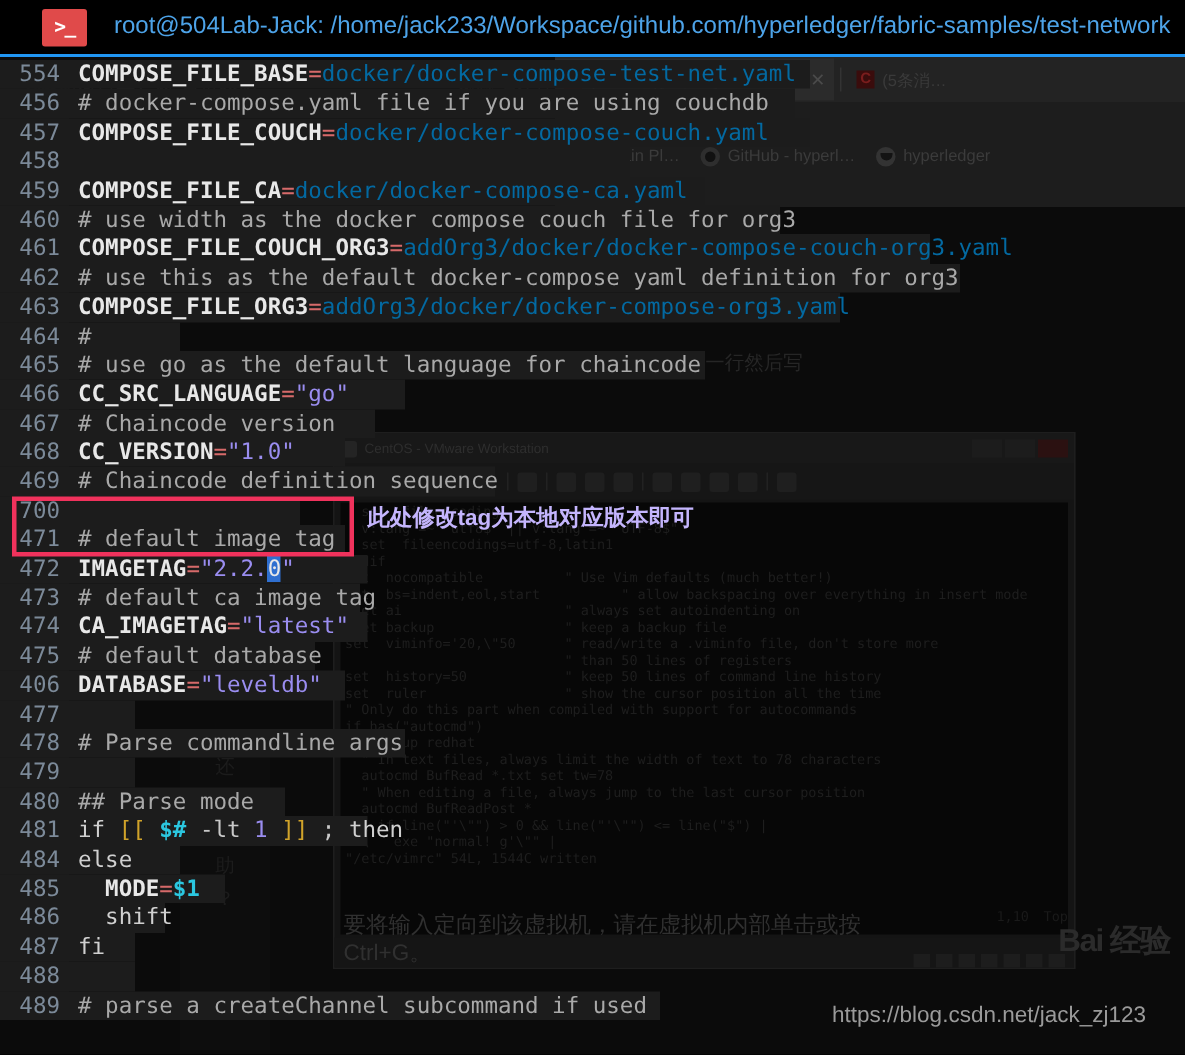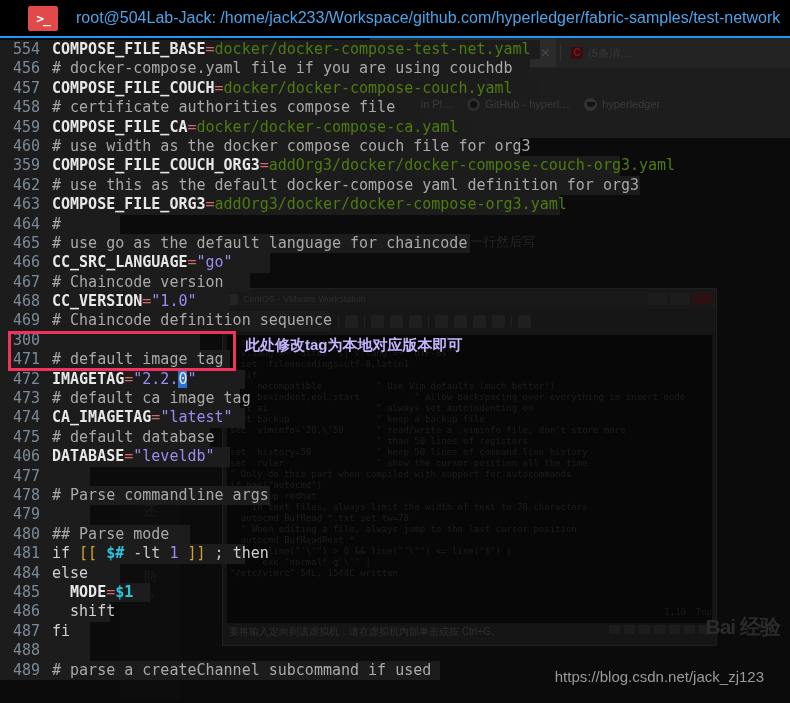--- a/index.html
+++ b/index.html
@@ -108,22 +108,22 @@
   #vm-ruler {
     position:absolute; right:30px; bottom:28px;
     font-family:"DejaVu Sans Mono",monospace; font-size:9px; color:#1a1a1a;
   }
   #vm-ruler-top {
     position:absolute; right:4px; bottom:28px;
     font-family:"DejaVu Sans Mono",monospace; font-size:9px; color:#1a1a1a;
   }
   #vm-statusbar {
     position:absolute; left:0; right:0; bottom:0; height:20px;
-    background:#151515; display:flex; align-items:flex-start; padding:0 6px;
-    font-family:"Liberation Sans",sans-serif; font-size:10px; color:#303030;
+    background:#151515; display:flex; align-items:flex-end; padding:0 6px;
+    font-family:"Liberation Sans",sans-serif; font-size:15px; color:#303030;
   }
   #vm-status-icons { margin-left:auto; display:flex; gap:4px; }
   .vm-si { width:11px; height:9px; background:#1d1d1d; }
 
   
   #bg-baidu {
     position:absolute; right:10px; bottom:62px;
     font-family:"Liberation Sans",sans-serif;
     font-size:21px; font-weight:bold; color:#2b2b2b;
     letter-spacing:-1px;
@@ -194,21 +194,21 @@
   }
   
   .code-line .bgstrip {
     position:absolute; left:0; top:0; height:100%;
     background:#1c1c1c; z-index:0;
   }
   .lineno, .codetext { position:relative; z-index:1; }
 
   .var   { color:#e8e8e8; font-weight:bold; }
   .eq    { color:#d66a6a; }
-  .val   { color:#4d7c0f; }
+  .val   { color:#0369a1; }
   .cmt   { color:#a9a9a9; }
   .str   { color:#9a8df0; }
   .num   { color:#9a8df0; }
   .kwd   { color:#d0d0d0; }
   .fn    { color:#22c32a; }
   .brk   { color:#d1a32a; }
   .varb  { color:#2bc7e0; font-weight:bold; }
   .plain { color:#c8c8c8; }
   .cursor {
     background:#2f6fd0; color:#e8e8e8;
@@ -340,33 +340,33 @@
   <div id="term-titlebar">
     <div id="term-icon">&gt;_</div>
     <div id="term-title">root@504Lab-Jack: /home/jack233/Workspace/github.com/hyperledger/fabric-samples/test-network</div>
   </div>
 
   <div id="term-body">
     <div id="code-lines">
         <div class="code-line"><div class="bgstrip" style="width: 540px;"></div><span class="lineno">554</span><span class="codetext" style="background: transparent;"><span class="var">COMPOSE_FILE_BASE</span><span class="eq">=</span><span class="val">docker/docker-compose-test-net.yaml</span></span></div>
         <div class="code-line"><div class="bgstrip" style="width: 530px;"></div><span class="lineno">456</span><span class="codetext" style="background: transparent;"><span class="cmt"># docker-compose.yaml file if you are using couchdb</span></span></div>
         <div class="code-line"><div class="bgstrip" style="width: 540px;"></div><span class="lineno">457</span><span class="codetext" style="background: transparent;"><span class="var">COMPOSE_FILE_COUCH</span><span class="eq">=</span><span class="val">docker/docker-compose-couch.yaml</span></span></div>
-        <div class="code-line"><div class="bgstrip" style="width: 420px;"></div><span class="lineno">458</span><span class="codetext" style="background: transparent;"><span class="cmt"># certificate authorities compose file</span></span></div>
+        <div class="code-line"><div class="bgstrip" style="width: 420px;"></div><span class="lineno">458</span></div>
         <div class="code-line"><div class="bgstrip" style="width: 470px;"></div><span class="lineno">459</span><span class="codetext" style="background: transparent;"><span class="var">COMPOSE_FILE_CA</span><span class="eq">=</span><span class="val">docker/docker-compose-ca.yaml</span></span></div>
         <div class="code-line"><div class="bgstrip" style="width: 520px;"></div><span class="lineno">460</span><span class="codetext" style="background: transparent;"><span class="cmt"># use width as the docker compose couch file for org3</span></span></div>
-        <div class="code-line"><div class="bgstrip" style="width: 620px;"></div><span class="lineno">359</span><span class="codetext" style="background: transparent;"><span class="var">COMPOSE_FILE_COUCH_ORG3</span><span class="eq">=</span><span class="val">addOrg3/docker/docker-compose-couch-org3.yaml</span></span></div>
+        <div class="code-line"><div class="bgstrip" style="width: 620px;"></div><span class="lineno">461</span><span class="codetext" style="background: transparent;"><span class="var">COMPOSE_FILE_COUCH_ORG3</span><span class="eq">=</span><span class="val">addOrg3/docker/docker-compose-couch-org3.yaml</span></span></div>
         <div class="code-line"><div class="bgstrip" style="width: 640px;"></div><span class="lineno">462</span><span class="codetext" style="background: transparent;"><span class="cmt"># use this as the default docker-compose yaml definition for org3</span></span></div>
         <div class="code-line"><div class="bgstrip" style="width: 560px;"></div><span class="lineno">463</span><span class="codetext" style="background: transparent;"><span class="var">COMPOSE_FILE_ORG3</span><span class="eq">=</span><span class="val">addOrg3/docker/docker-compose-org3.yaml</span></span></div>
         <div class="code-line"><div class="bgstrip" style="width: 120px;"></div><span class="lineno">464</span><span class="codetext" style="background: transparent;"><span class="cmt">#</span></span></div>
         <div class="code-line"><div class="bgstrip" style="width: 470px;"></div><span class="lineno">465</span><span class="codetext" style="background: transparent;"><span class="cmt"># use go as the default language for chaincode</span></span></div>
         <div class="code-line"><div class="bgstrip" style="width: 270px;"></div><span class="lineno">466</span><span class="codetext" style="background: transparent;"><span class="var">CC_SRC_LANGUAGE</span><span class="eq">=</span><span class="str">"go"</span></span></div>
         <div class="code-line"><div class="bgstrip" style="width: 250px;"></div><span class="lineno">467</span><span class="codetext" style="background: transparent;"><span class="cmt"># Chaincode version</span></span></div>
         <div class="code-line"><div class="bgstrip" style="width: 230px;"></div><span class="lineno">468</span><span class="codetext" style="background: transparent;"><span class="var">CC_VERSION</span><span class="eq">=</span><span class="str">"1.0"</span></span></div>
         <div class="code-line"><div class="bgstrip" style="width: 330px;"></div><span class="lineno">469</span><span class="codetext" style="background: transparent;"><span class="cmt"># Chaincode definition sequence</span></span></div>
-        <div class="code-line"><div class="bgstrip" style="width: 200px;"></div><span class="lineno">300</span></div>
+        <div class="code-line"><div class="bgstrip" style="width: 200px;"></div><span class="lineno">700</span></div>
         <div class="code-line"><div class="bgstrip" style="width: 230px;"></div><span class="lineno">471</span><span class="codetext" style="background: transparent;"><span class="cmt"># default image tag</span></span></div>
         <div class="code-line"><div class="bgstrip" style="width: 245px;"></div><span class="lineno">472</span><span class="codetext" style="background: transparent;"><span class="var">IMAGETAG</span><span class="eq">=</span><span class="str">"2.2.</span><span class="cursor">0</span><span class="str">"</span></span></div>
         <div class="code-line"><div class="bgstrip" style="width: 240px;"></div><span class="lineno">473</span><span class="codetext" style="background: transparent;"><span class="cmt"># default ca image tag</span></span></div>
         <div class="code-line"><div class="bgstrip" style="width: 245px;"></div><span class="lineno">474</span><span class="codetext" style="background: transparent;"><span class="var">CA_IMAGETAG</span><span class="eq">=</span><span class="str">"latest"</span></span></div>
         <div class="code-line"><div class="bgstrip" style="width: 210px;"></div><span class="lineno">475</span><span class="codetext" style="background: transparent;"><span class="cmt"># default database</span></span></div>
         <div class="code-line"><div class="bgstrip" style="width: 230px;"></div><span class="lineno">406</span><span class="codetext" style="background: transparent;"><span class="var">DATABASE</span><span class="eq">=</span><span class="str">"leveldb"</span></span></div>
         <div class="code-line"><div class="bgstrip" style="width: 90px;"></div><span class="lineno">477</span><span class="codetext" style="background: transparent;"></span></div>
         <div class="code-line"><div class="bgstrip" style="width: 270px;"></div><span class="lineno">478</span><span class="codetext" style="background: transparent;"><span class="cmt"># Parse commandline args</span></span></div>
         <div class="code-line"><div class="bgstrip" style="width: 90px;"></div><span class="lineno">479</span><span class="codetext" style="background: transparent;"></span></div>
         <div class="code-line"><div class="bgstrip" style="width: 190px;"></div><span class="lineno">480</span><span class="codetext" style="background: transparent;"><span class="cmt">## Parse mode</span></span></div>

